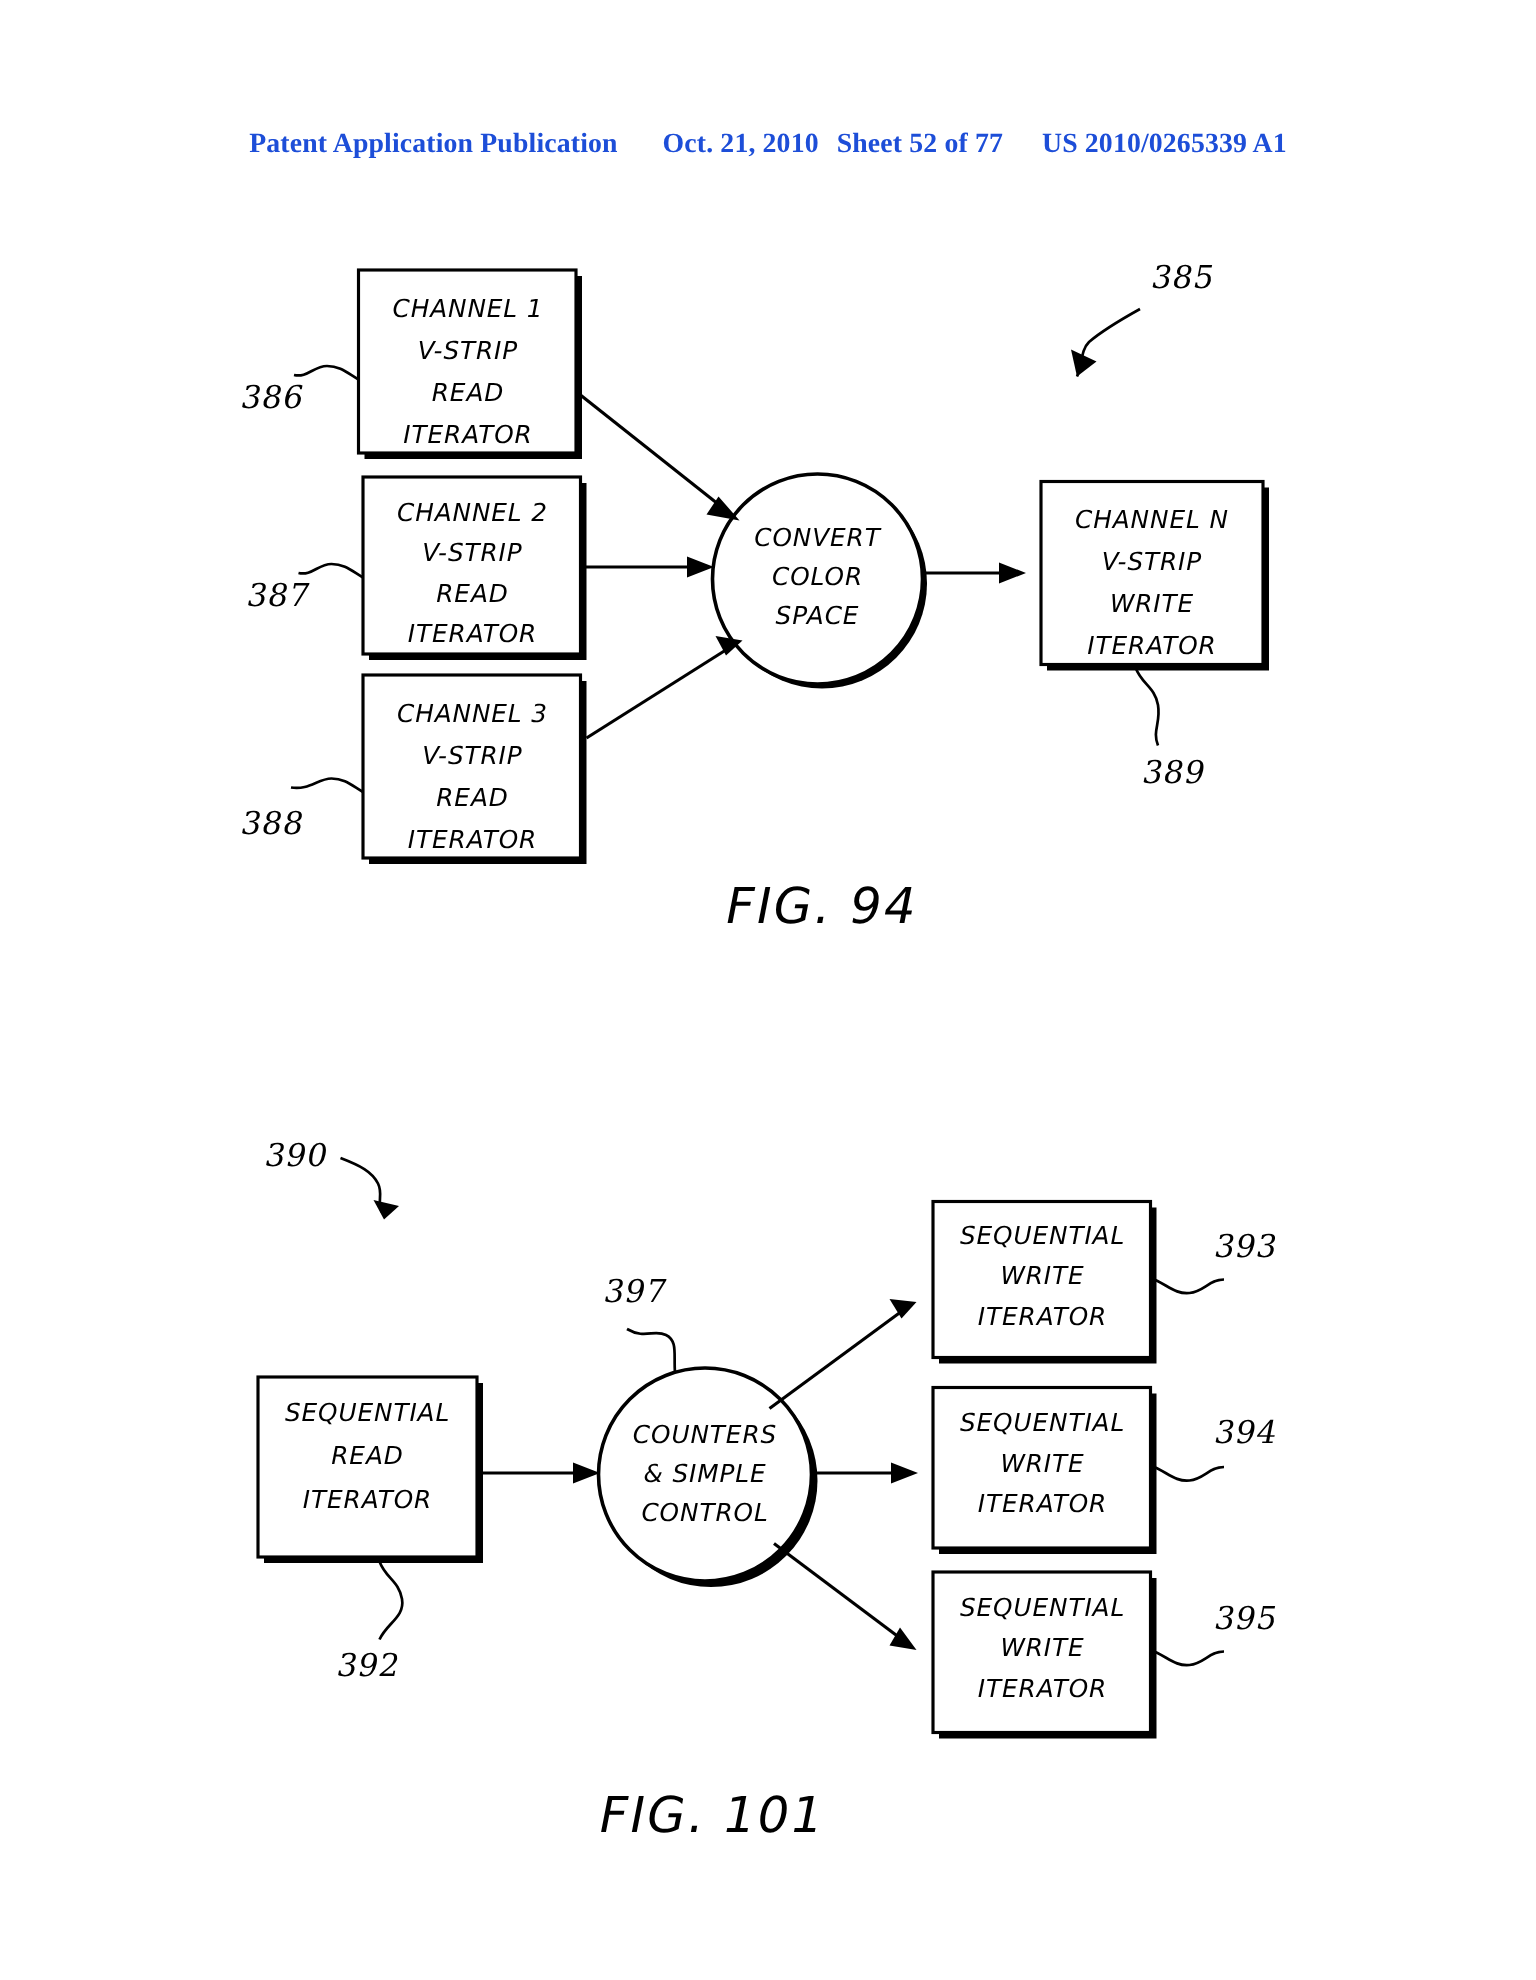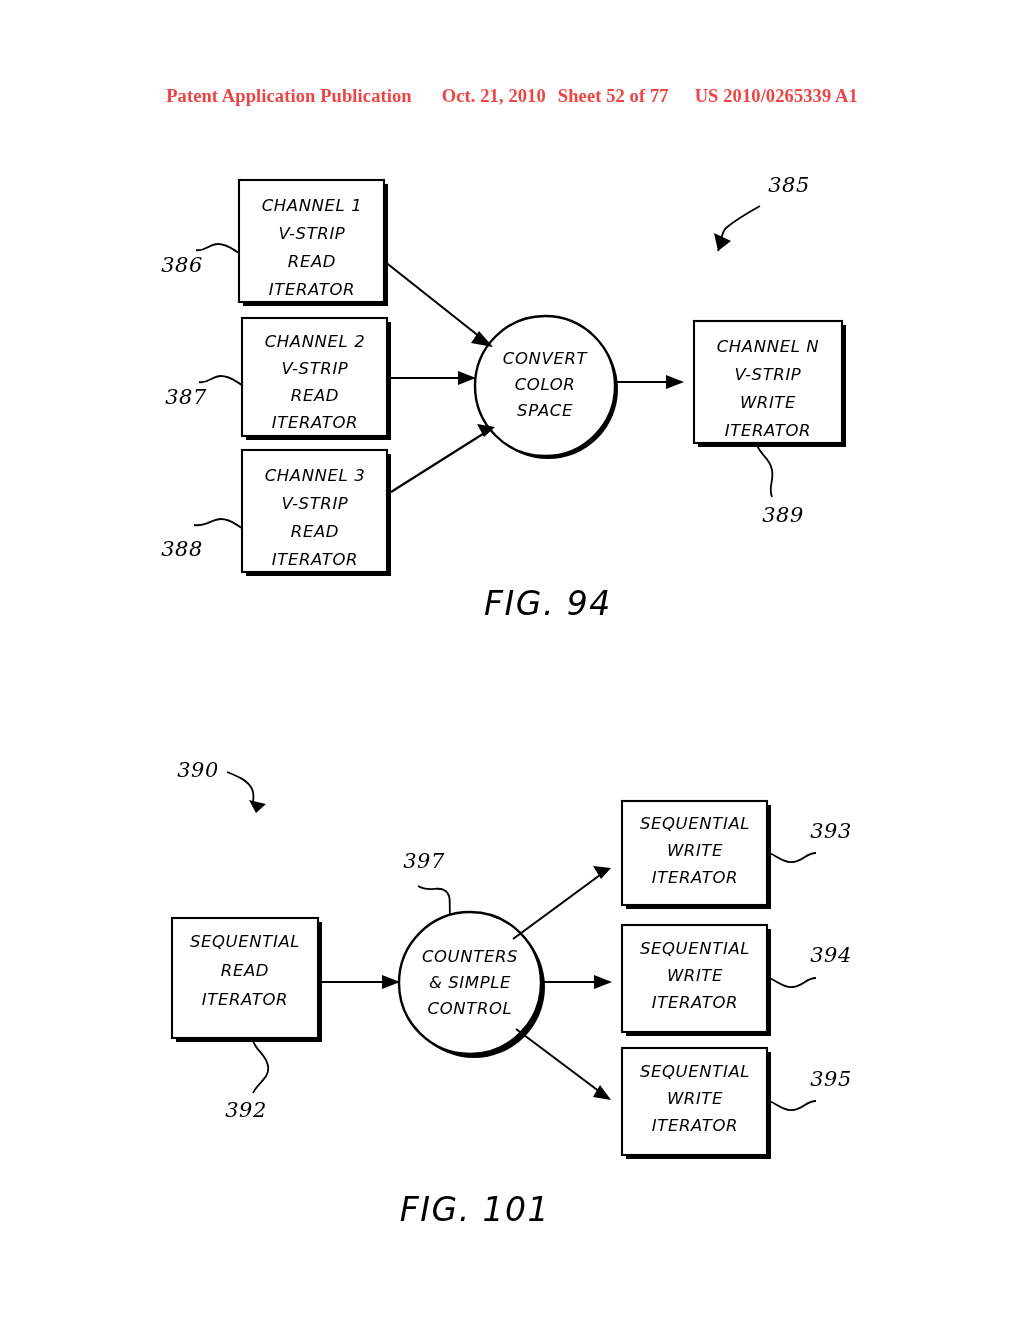--- a/index.html
+++ b/index.html
@@ -25,21 +25,21 @@
   
   .pub-header {
     position: absolute;
     left: 0;
     top: 86px;
     width: 1024px;
     text-align: center;
     font-family: "Liberation Serif", serif;
     font-weight: bold;
     font-size: 18.5px;
-    color: #ef4444;
+    color: #1d4ed8;
     letter-spacing: 0.1px;
     white-space: nowrap;
   }
   .pub-header span { display: inline-block; }
   .hdr-gap-a { width: 30px; }
   .hdr-gap-b { width: 12px; }
   .hdr-gap-c { width: 26px; }
 
   
   #figures {

